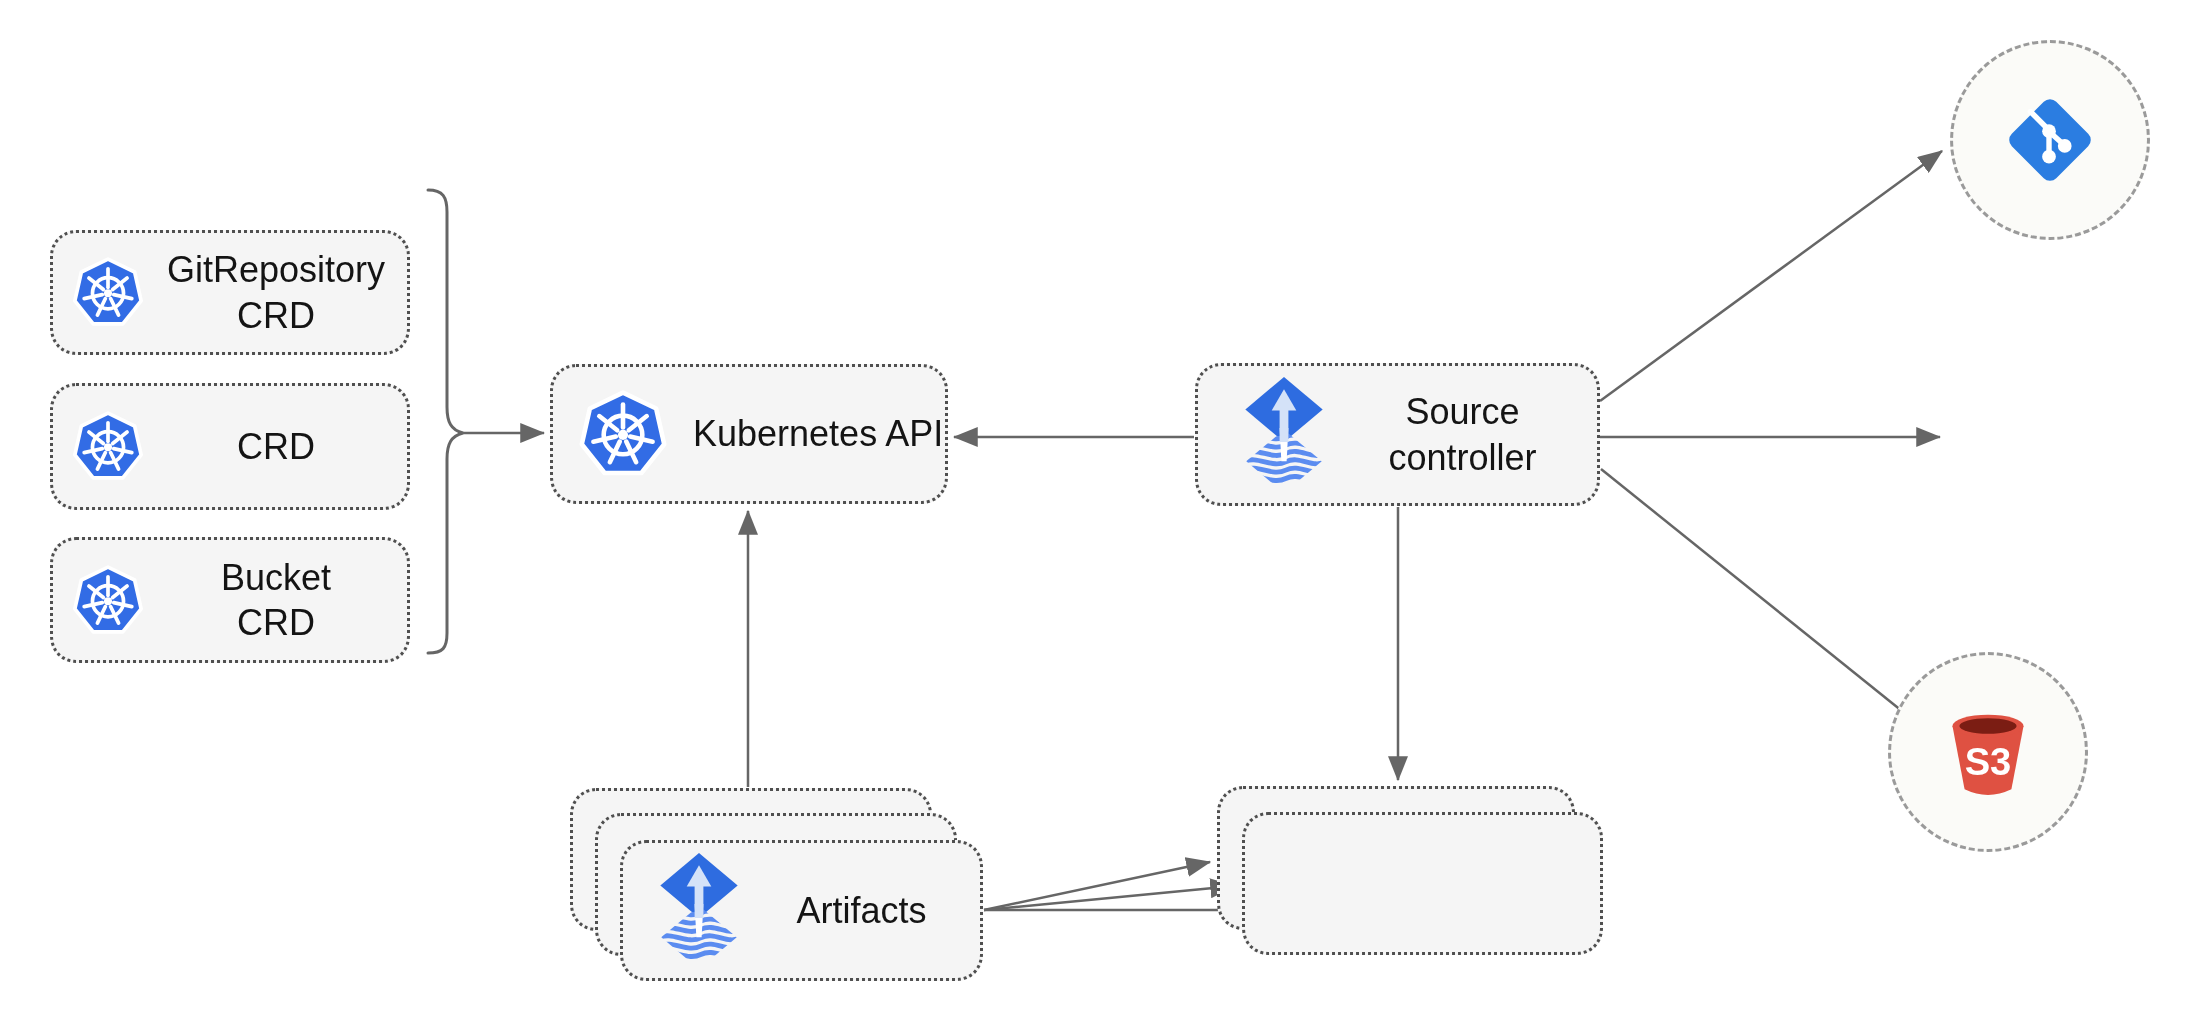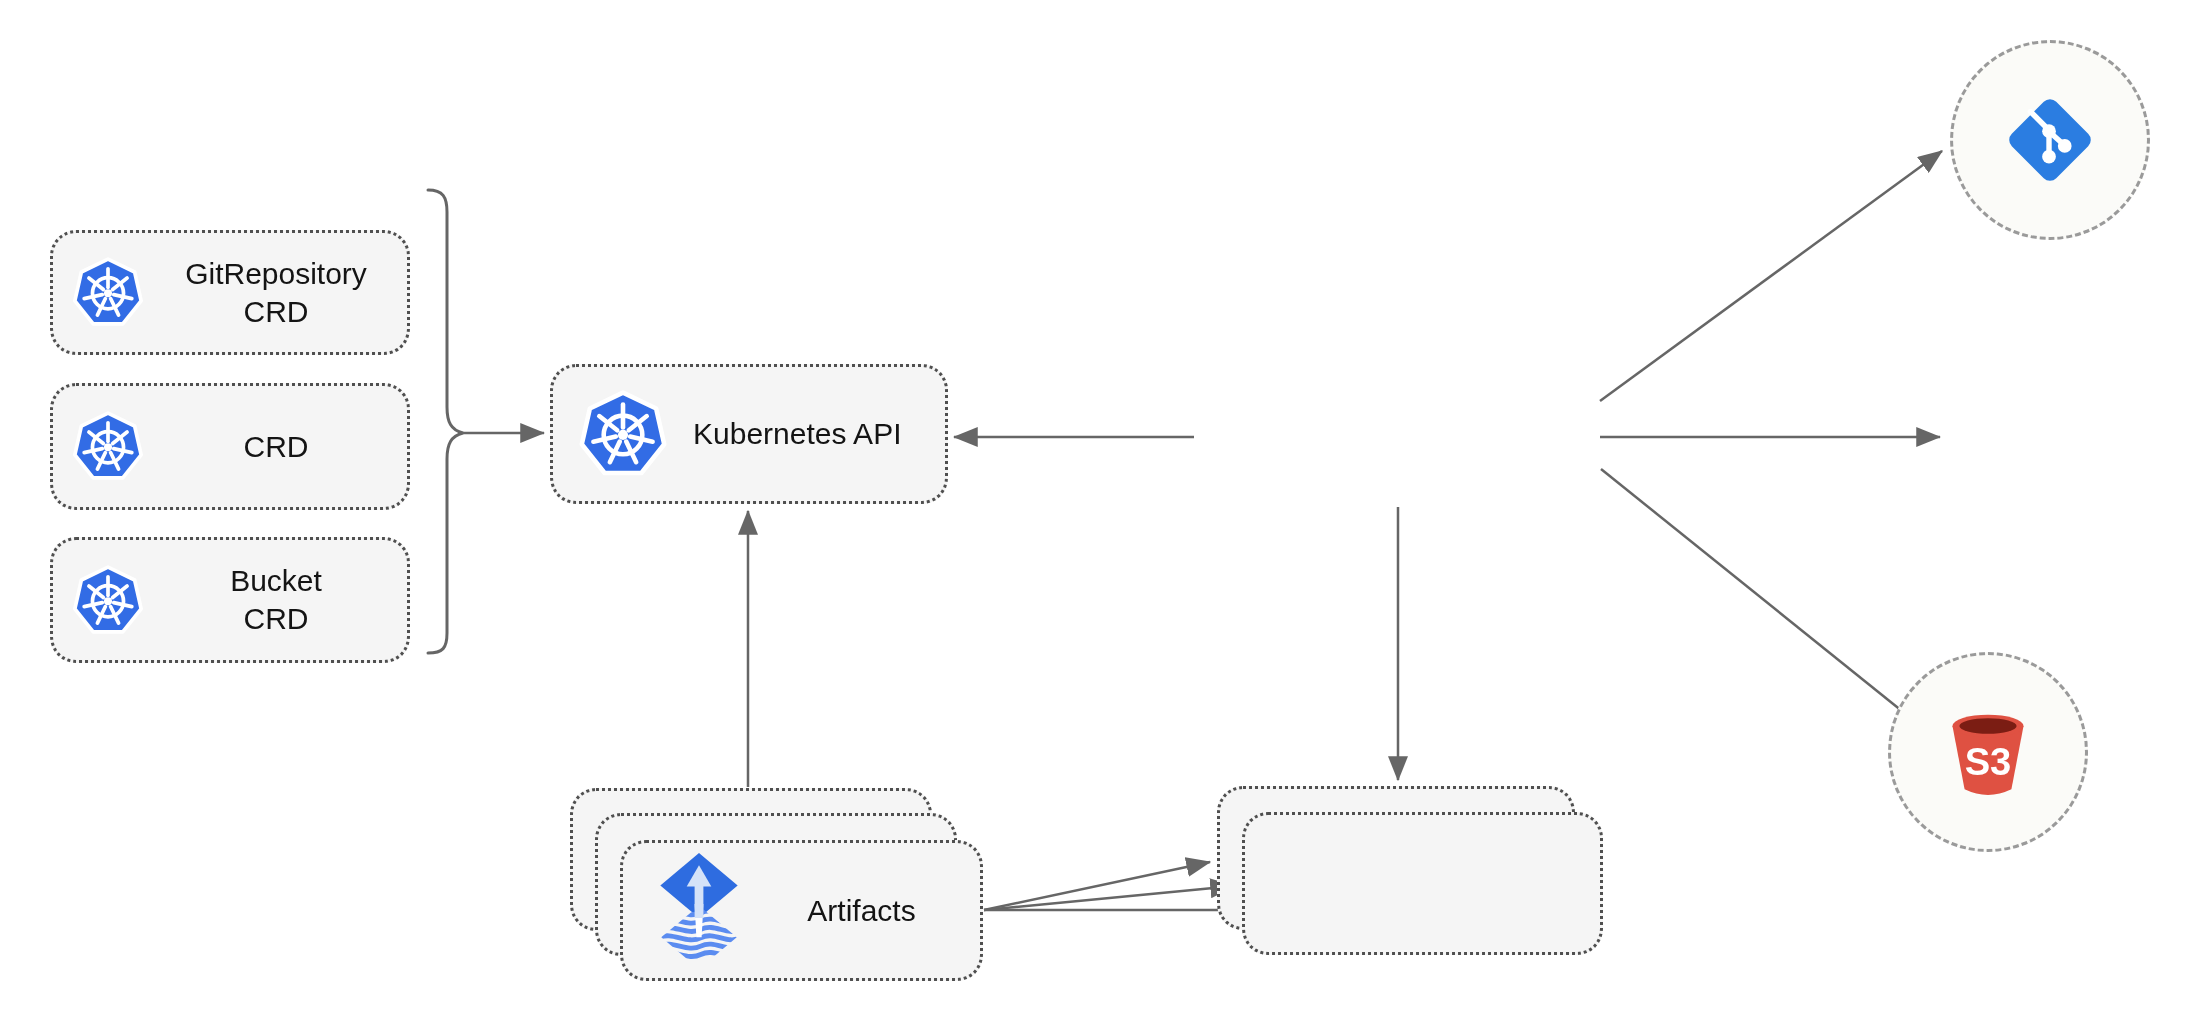--- a/index.html
+++ b/index.html
@@ -2,21 +2,21 @@
 <html><head>
 <meta charset="utf-8">
 <style>
   html,body{margin:0;padding:0;background:#fff;}
   .canvas{position:relative;width:2196px;height:1030px;background:#fff;overflow:hidden;
           font-family:"Liberation Sans","DejaVu Sans",sans-serif;color:#141414;}
   svg.connectors{position:absolute;left:0;top:0;}
   .node{position:absolute;background:#f5f5f5;border:3px dotted #4f4f4f;border-radius:26px;
         box-sizing:border-box;display:flex;align-items:center;}
   .node .icon{flex:0 0 auto;display:flex;align-items:center;justify-content:center;}
-  .node .label{flex:1 1 auto;text-align:center;font-size:30px;line-height:1.26;}
+  .node .label{flex:1 1 auto;text-align:center;font-size:36px;line-height:1.26;}
   .node .label.left{text-align:left;}
   .label span{display:block;}
   .label .single{display:inline;}
   .stack-layer{position:absolute;background:#f5f5f5;border:3px dotted #4f4f4f;border-radius:26px;
         box-sizing:border-box;}
   .ext-circle{position:absolute;width:200px;height:200px;border-radius:50%;
         background:#fbfbf8;border:3px dashed #9a9a9a;box-sizing:border-box;
         display:flex;align-items:center;justify-content:center;}
 </style>
 </head>
@@ -119,20 +119,31 @@
     <span class="icon" style="margin-left:24px">
       <svg width="92" height="96" viewBox="0 0 100 104">
           <use href="#sym-k8s"></use>
         </svg>
       </span>
     <span class="label left" style="margin-left:24px">
       <span class="single">Kubernetes API</span>
     </span>
   </div>
 
+  <div class="node" style="left:1195px;top:363px;width:405px;height:143px">
+    <span class="icon" style="margin-left:42px">
+      <svg width="88" height="116" viewBox="0 0 100 132">
+          <use href="#sym-flux"></use>
+        </svg>
+      </span>
+    <span class="label">
+      <span>Source</span>
+      <span>controller</span>
+    </span>
+  </div>
 
   <div class="stack-layer" style="left:570px;top:788px;width:362px;height:143px"></div>
   <div class="stack-layer" style="left:595px;top:813px;width:362px;height:143px"></div>
   <div class="node" style="left:620px;top:840px;width:363px;height:141px">
     <span class="icon" style="margin-left:32px">
       <svg width="88" height="116" viewBox="0 0 100 132">
           <use href="#sym-flux"></use>
         </svg>
       </span>
     <span class="label">

